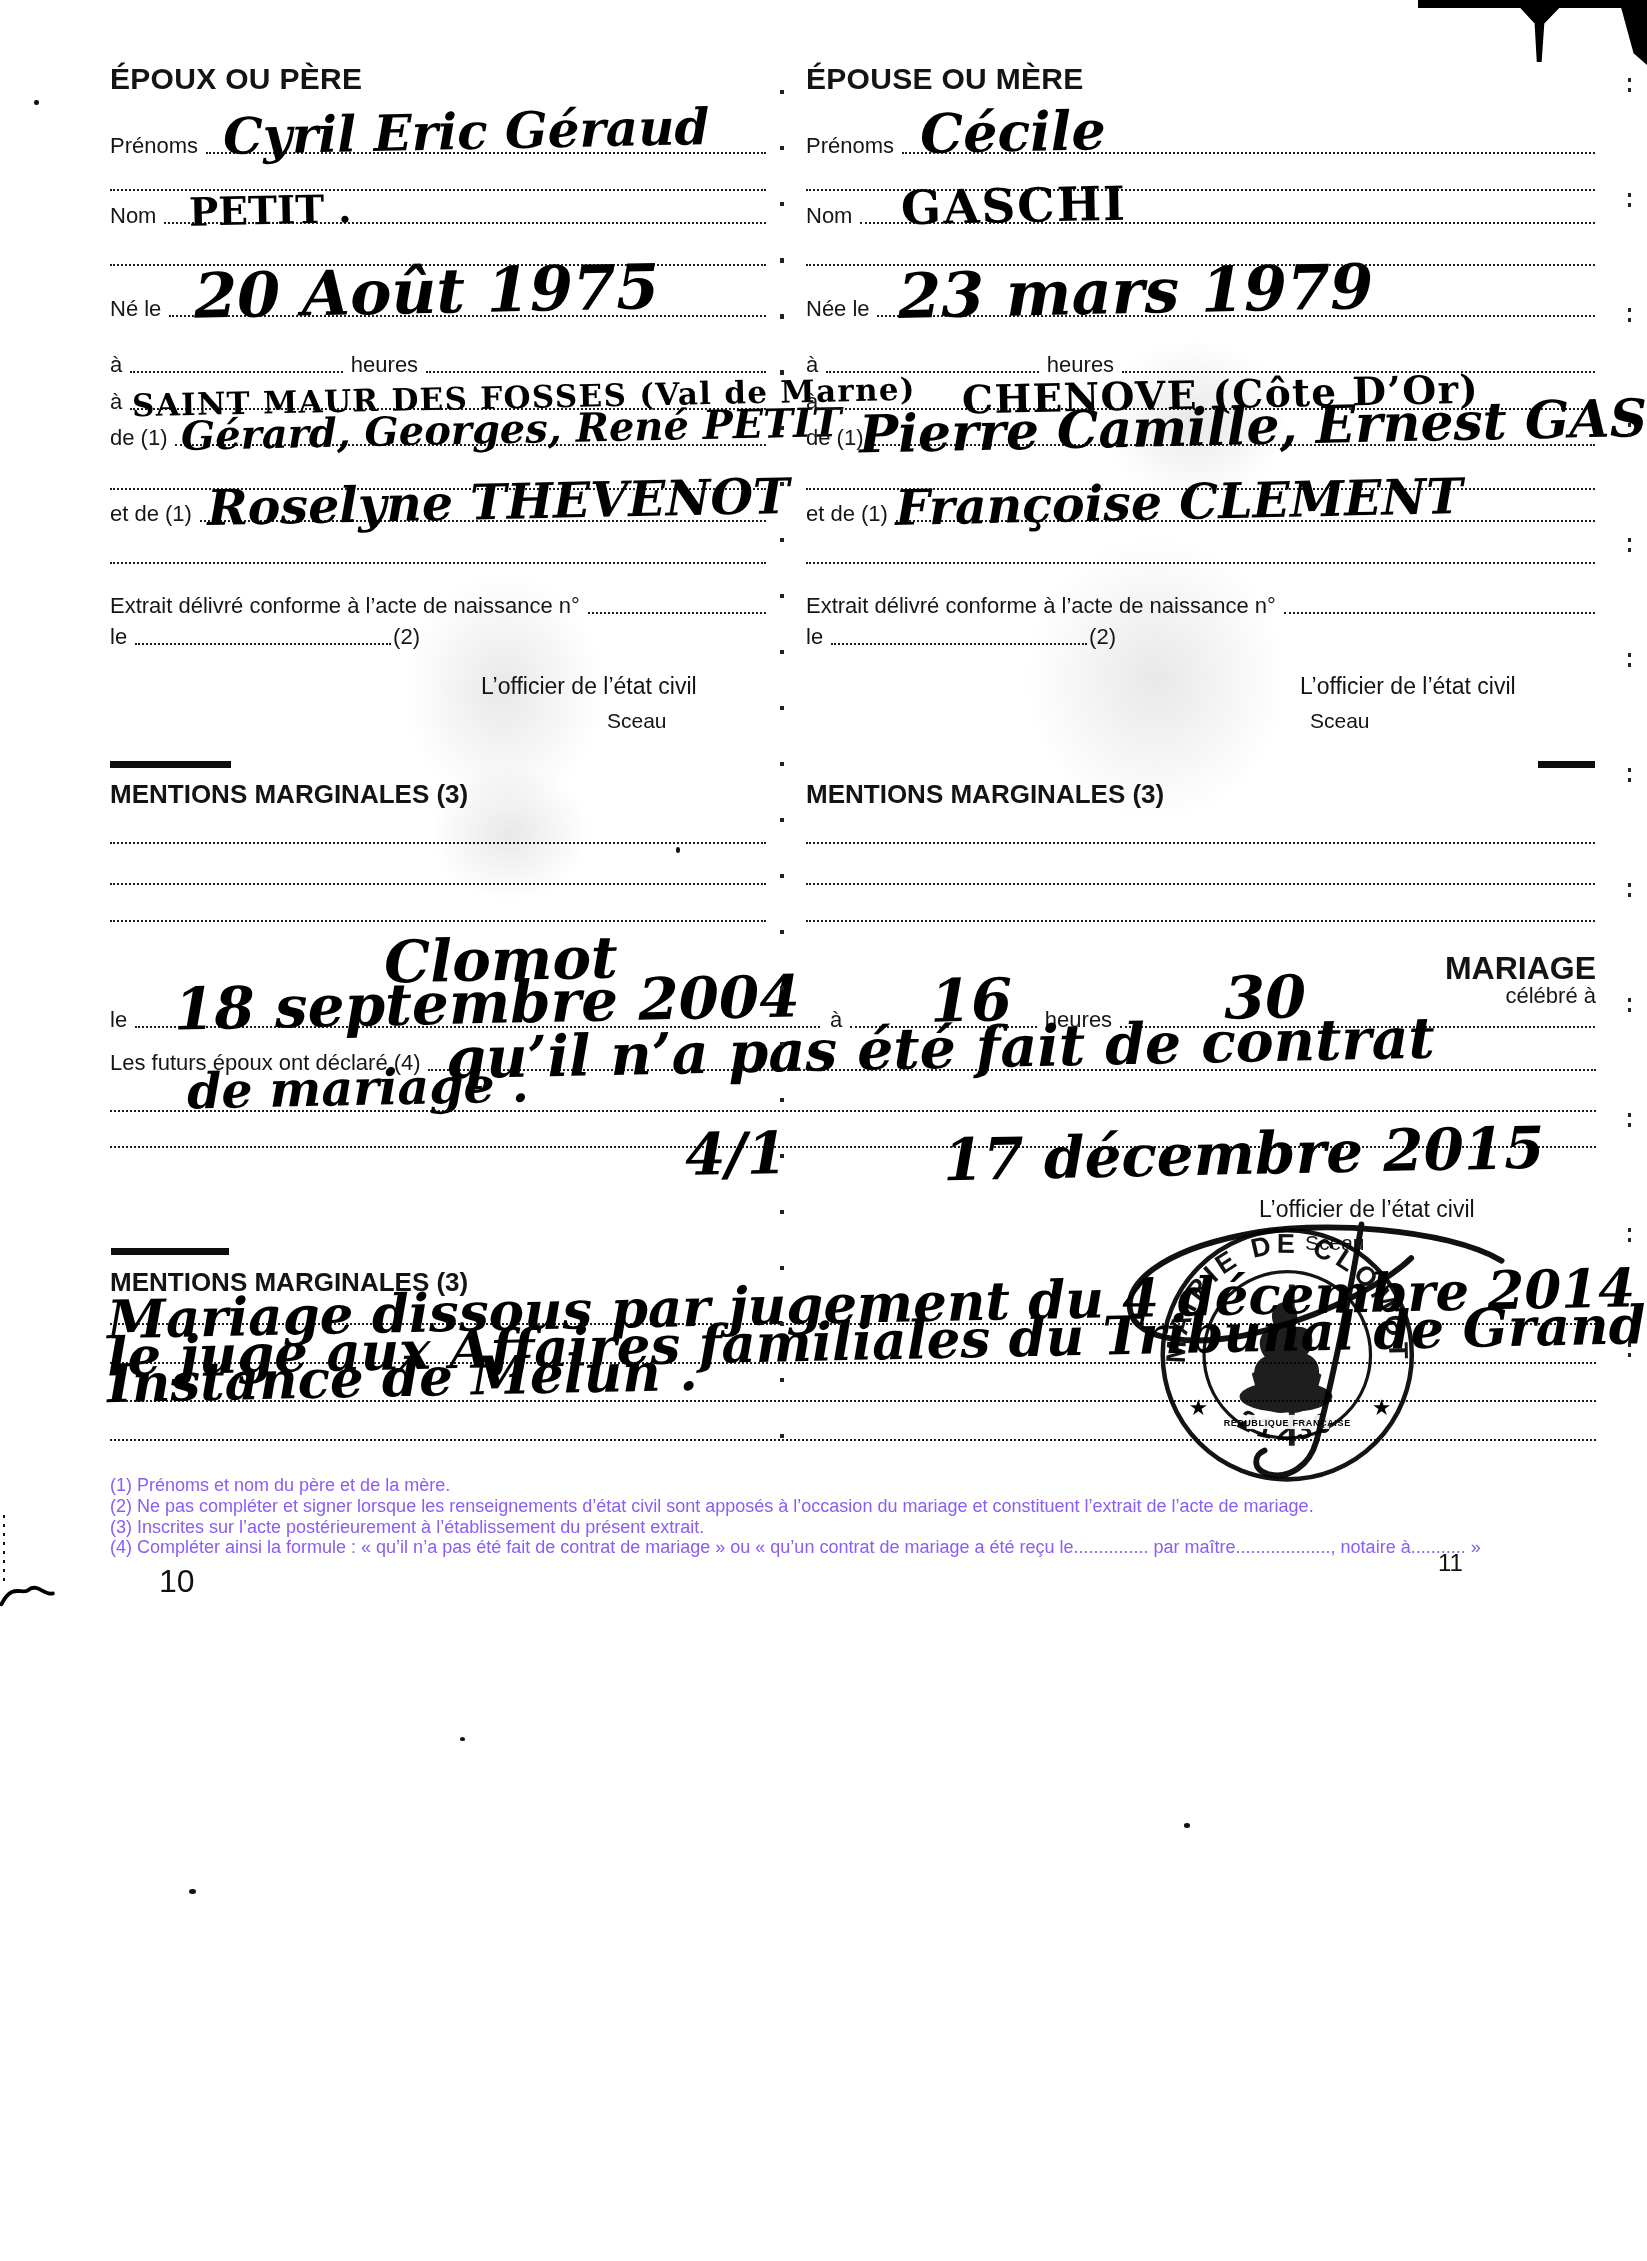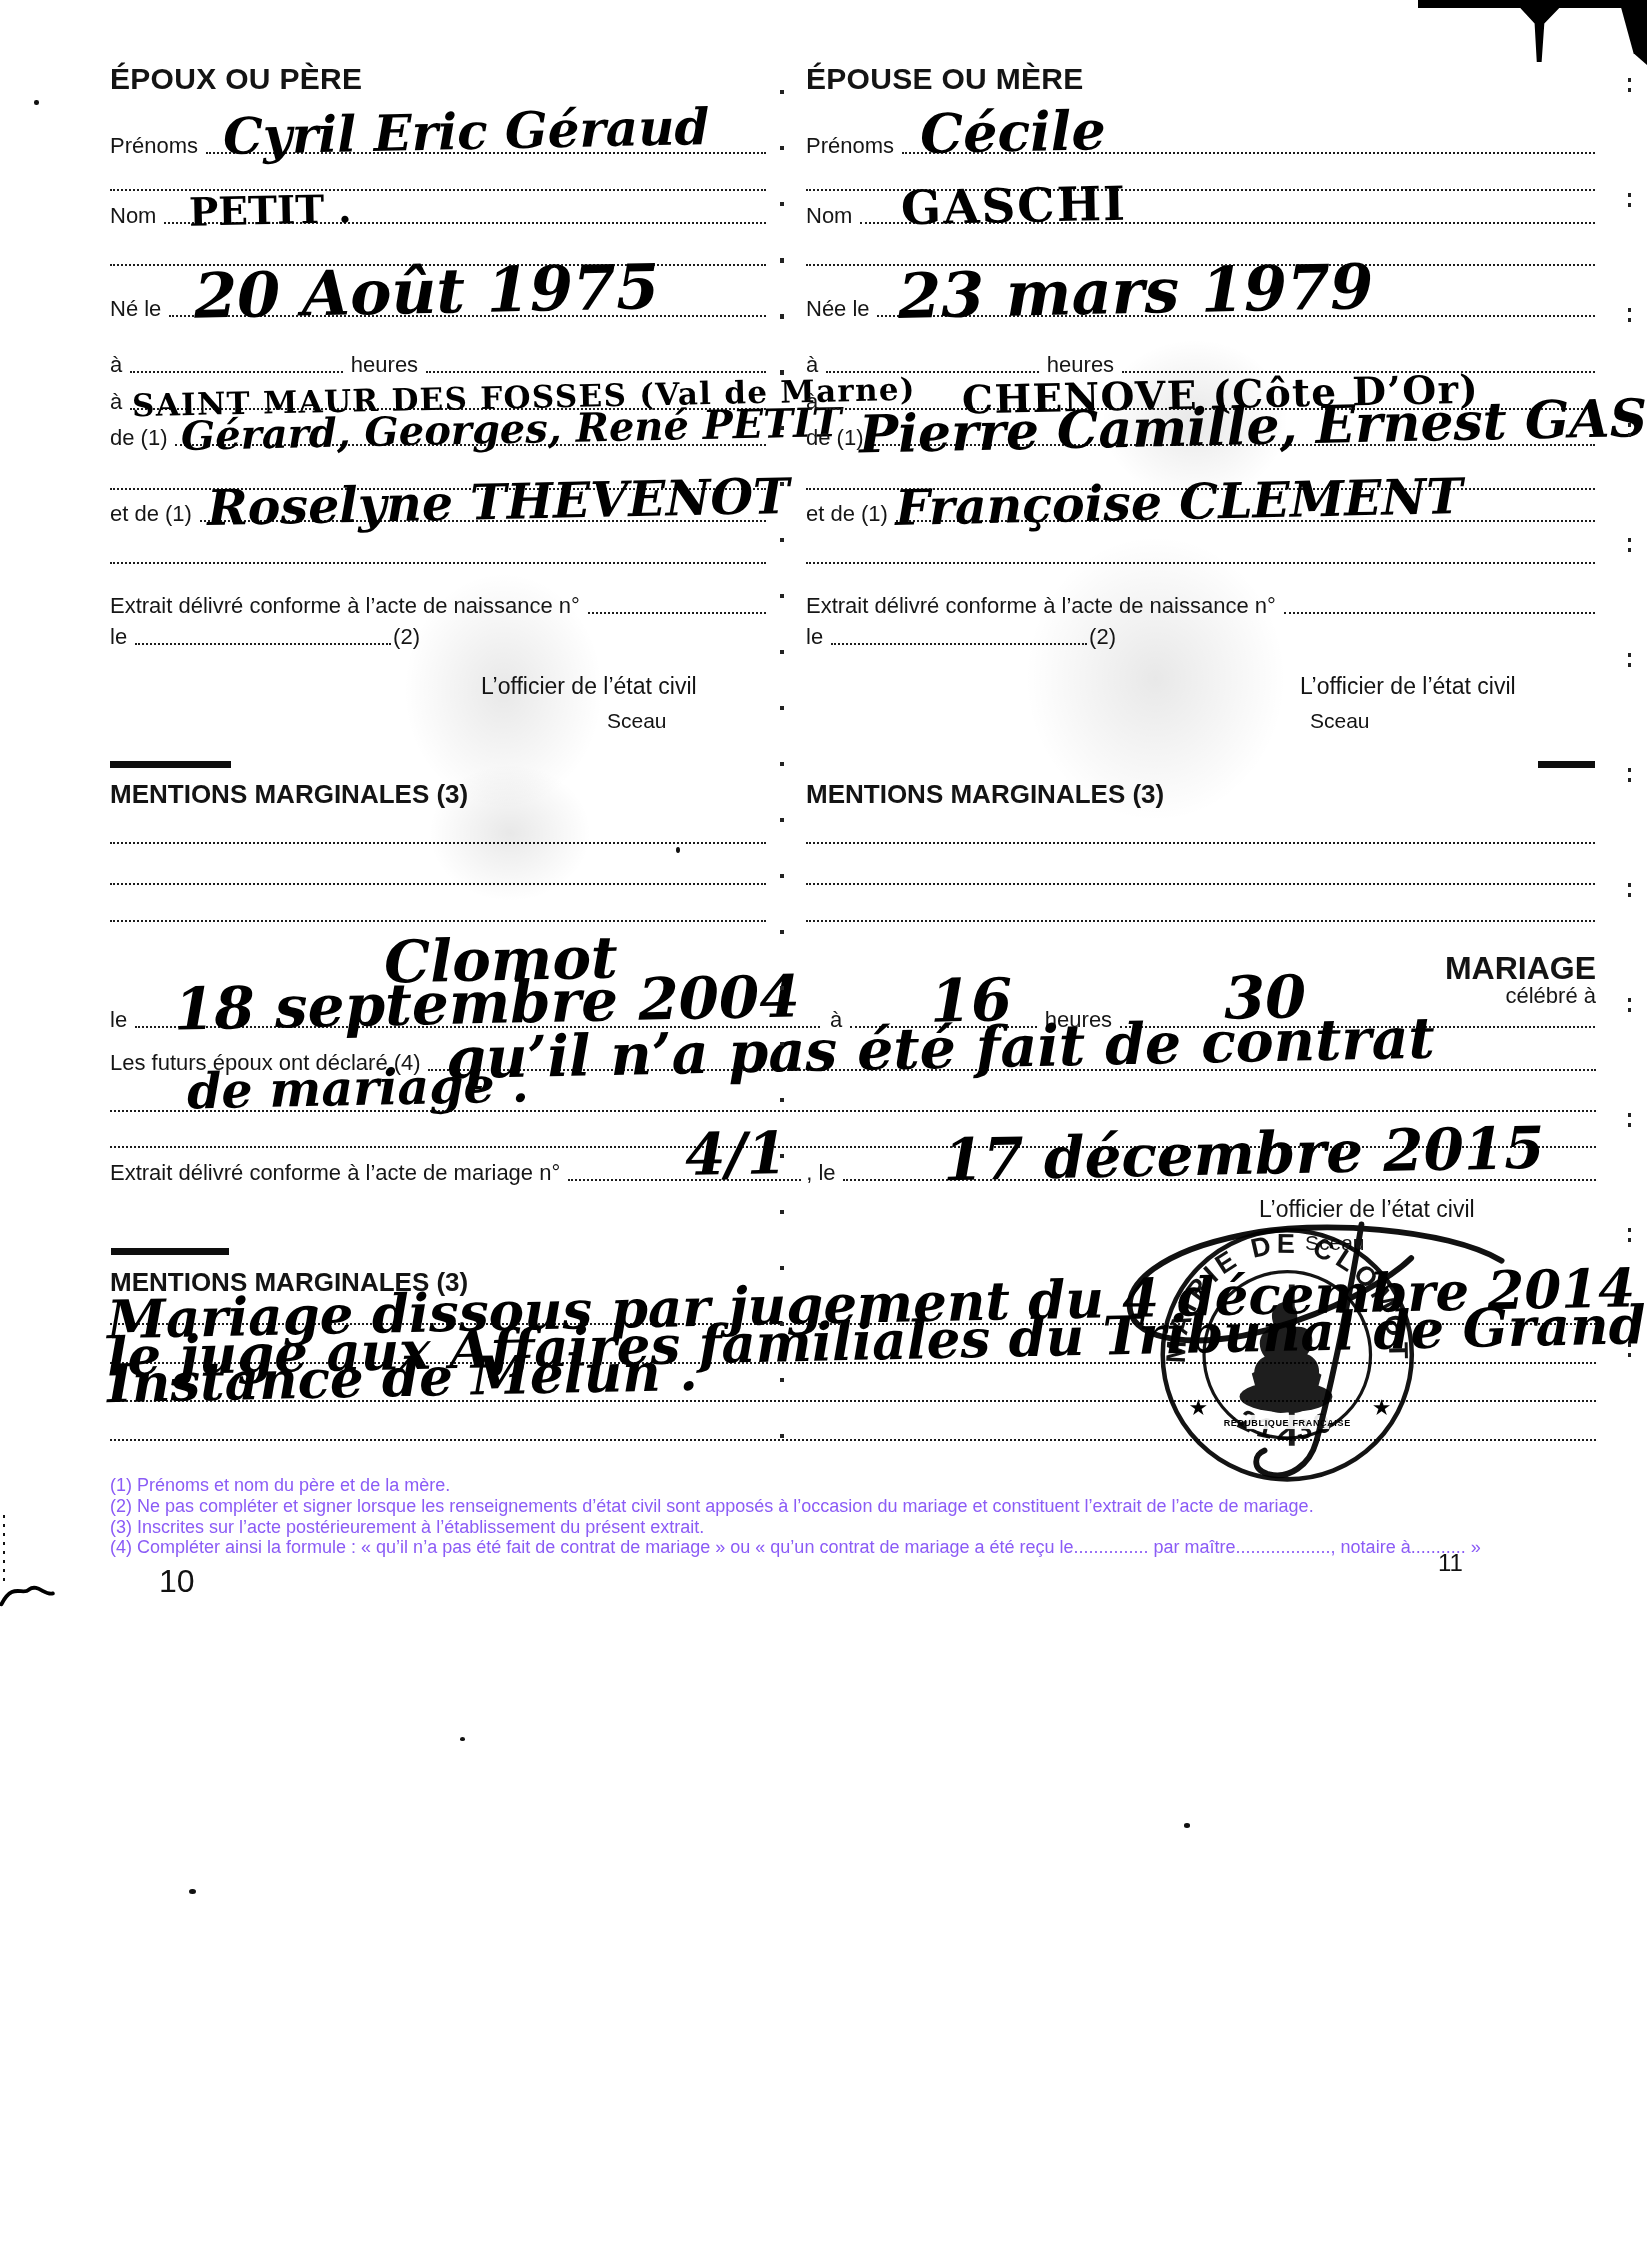--- a/index.html
+++ b/index.html
@@ -174,26 +174,20 @@
       <span class="dots fixed" style="width:187px;"></span>
       <span class="lbl" style="margin-left:7.8px;">heures</span>
       <span class="dots"></span>
   </div>
   <div class="row" style="left:110px;top:1049px;width:1486px;">
     <span class="lbl">Les futurs époux ont déclaré (4)</span>
       <span class="dots"></span>
   </div>
   <div class="dotline" style="left:110px;top:1110px;width:1486px;"></div>
   <div class="dotline" style="left:110px;top:1146px;width:1486px;"></div>
-  <div class="row" style="left:110px;top:1159px;width:1486px;">
-    <span class="lbl">Extrait délivré conforme à l’acte de mariage n°</span>
-      <span class="dots fixed" style="width:233px;"></span>
-      <span class="lbl" style="margin-left:5.2px;">, le</span>
-      <span class="dots"></span>
-  </div>
   <div class="officer" style="left:1259px;top:1196px;">L’officier de l’état civil</div>
   <div class="sceau" style="left:1305px;top:1231px;">Sceau</div>
 
   <div class="hand" style="left:384px;top:931px;font-size:58px;">Clomot</div>
   <div class="hand" style="left:174px;top:974px;font-size:58px;">18 septembre 2004</div>
   <div class="hand" style="left:930px;top:971px;font-size:59px;">16</div>
   <div class="hand" style="left:1224px;top:968px;font-size:59px;">30</div>
   <div class="hand" style="left:446px;top:1019px;font-size:57px;">qu’il n’a pas été fait de contrat</div>
   <div class="hand" style="left:187px;top:1064px;font-size:49px;">de mariage .</div>
   <div class="hand" style="left:685px;top:1125px;font-size:58px;">4/1</div>

